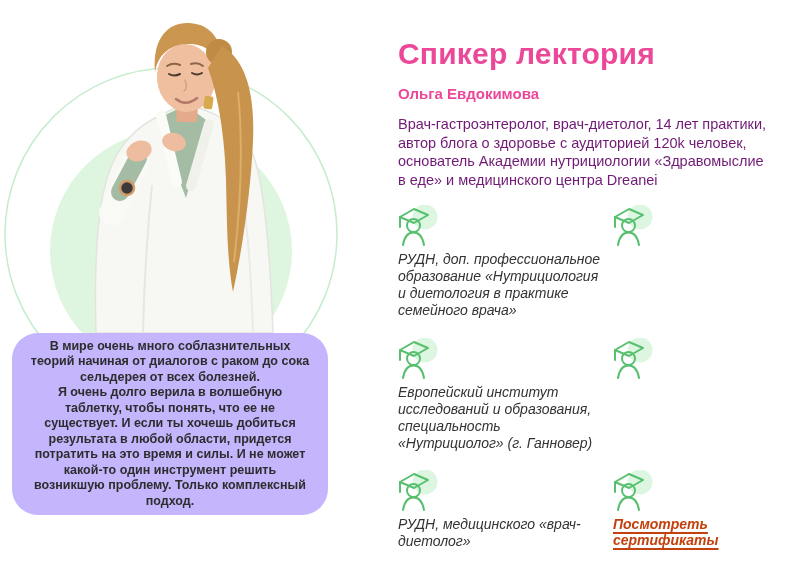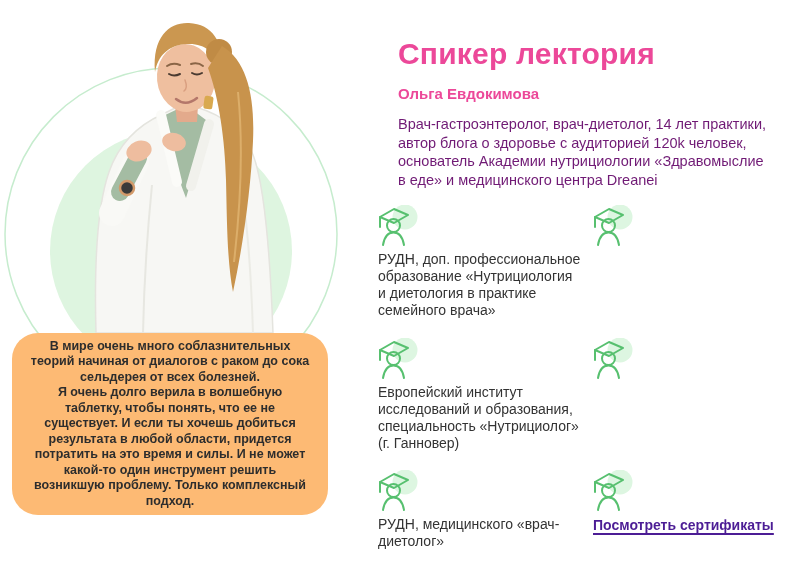--- a/index.html
+++ b/index.html
@@ -15,21 +15,21 @@
 
   
   .hero { position: absolute; left: 0; top: 0; width: 395px; height: 571px; }
   .decor-svg { position: absolute; left: 0; top: 0; z-index: 0; }
   .person-svg { position: absolute; left: 0; top: 0; z-index: 1; }
 
   .quote-card {
     position: absolute;
     left: 12px; top: 333px;
     width: 316px; height: 182px;
-    background: #fdba74;
+    background: #c4b5fd;
     border-radius: 26px;
     z-index: 2;
     padding: 21px 16px;
     text-align: center;
     color: #2d2d2d;
     font-size: 12.5px;
     line-height: 15.5px;
     font-weight: 600;
     display: flex;
     flex-direction: column;
@@ -54,40 +54,41 @@
   .speaker-bio {
     margin-top: 13px;
     max-width: 375px;
     font-size: 14.5px;
     line-height: 18.5px;
     color: #701a75;
   }
 
   .cred-grid {
     position: absolute;
-    left: 378px; top: 205px;
+    left: 398px; top: 205px;
     display: grid;
     grid-template-columns: 215px 185px;
     grid-template-rows: 133px 132px auto;
     z-index: 3;
+    font-style: italic;
   }
   .cred-item { display: block; }
   .cred-icon { display: block; width: 42px; height: 42px; margin-bottom: 4px; }
   .cred-text {
     font-size: 14px;
     line-height: 17px;
     color: #333333;
     max-width: 206px;
   }
   .col2 .cred-text { max-width: 180px; }
   .cert-link {
     display: inline-block;
     font-size: 14px;
     font-weight: 700;
-    color: #4c1d95;
+    color: #c2410c;
     text-decoration: underline;
     text-decoration-thickness: 1.5px;
     text-underline-offset: 3px;
     cursor: pointer;
   }
 </style>
 </head>
 <body>
 
 <div class="page">

